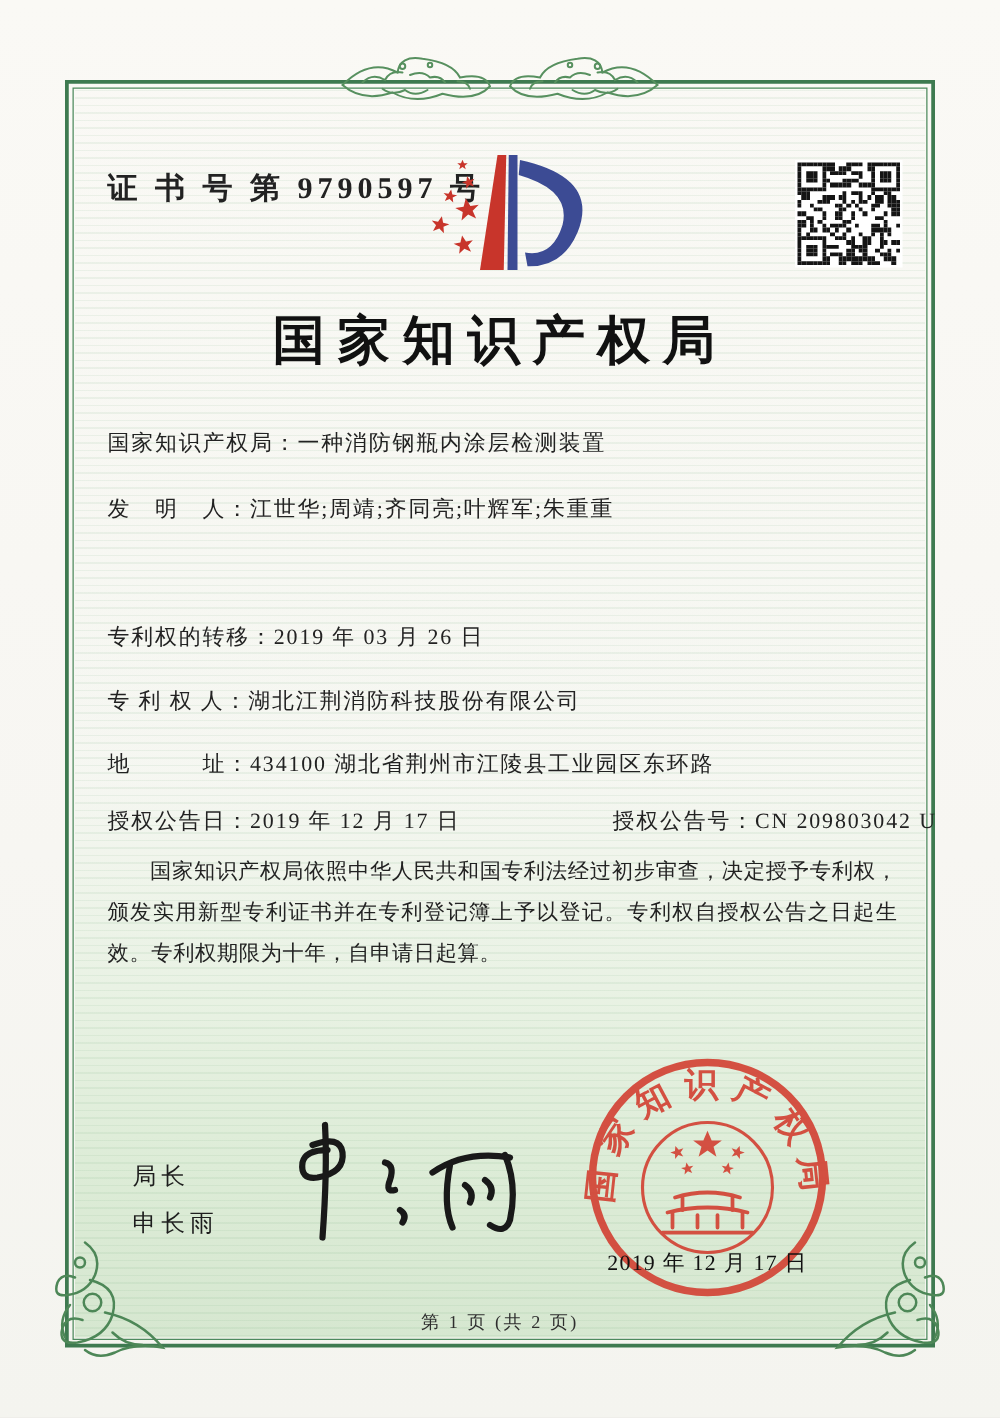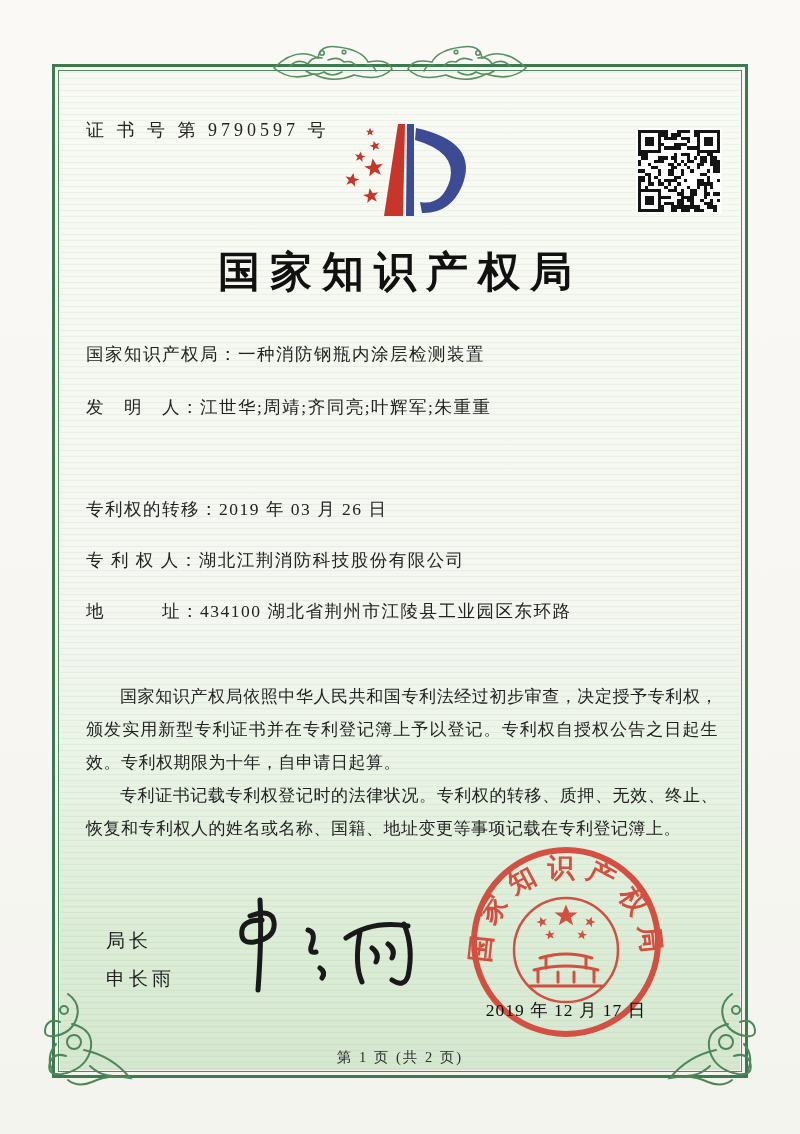--- a/index.html
+++ b/index.html
@@ -34,22 +34,22 @@
         #e9f2e4 72%, #ddecd7 86%, #d6e7d0 100%);
   }
   
   .ornament{ position:absolute; pointer-events:none; }
   .dragon-left{ left:270px; top:38px; width:130px; height:58px; }
   .dragon-right{ left:400px; top:38px; width:130px; height:58px; transform:scaleX(-1); }
   .corner-bl{ left:38px; top:990px; width:100px; height:104px; }
   .corner-br{ left:662px; top:990px; width:100px; height:104px; transform:scaleX(-1); }
   
   .cert-no{
-    position:absolute; left:86px; top:118px;
-    font-size:18px; letter-spacing:4px; color:#222;
+    position:absolute; left:86px; top:134px;
+    font-size:24px; letter-spacing:4px; color:#222;font-weight:bold;
   }
   .logo{ position:absolute; left:330px; top:116px; width:160px; height:120px; }
   .qr{
     position:absolute; left:636px; top:128px; width:86px; height:86px;
     background:#fff; padding:2px;
   }
   .qr-grid{
     width:100%; height:100%; display:grid;
     grid-template-columns:repeat(25,1fr); grid-template-rows:repeat(25,1fr);
   }
@@ -493,24 +493,27 @@
   </div>
   <div class="field-row" style="top:497px">
     <span class="lab">专利权的转移：</span><span>2019 年 03 月 26 日</span>
   </div>
   <div class="field-row" style="top:548px">
     <span class="lab">专 利 权 人：</span><span>湖北江荆消防科技股份有限公司</span>
   </div>
   <div class="field-row" style="top:599px">
     <span class="lab">地　　　址：</span><span>434100 湖北省荆州市江陵县工业园区东环路</span>
   </div>
+  <div class="field-row" style="top:644px; width:632px">
+    <span><span class="lab">授权公告日：</span><span>2019 年 12 月 17 日</span></span>
+    <span class="grant-no"><span class="lab">授权公告号：</span><span>CN 209803042 U</span></span>
+  </div>
 
   <div class="paras">
     <p>国家知识产权局依照中华人民共和国专利法经过初步审查，决定授予专利权，颁发实用新型专利证书并在专利登记簿上予以登记。专利权自授权公告之日起生效。专利权期限为十年，自申请日起算。</p>
-    <p>专利证书记载专利权登记时的法律状况。专利权的转移、质押、无效、终止、恢复和专利权人的姓名或名称、国籍、地址变更等事项记载在专利登记簿上。</p>
   </div>
 
   <div class="director-title">局长</div>
   <div class="director-name">申长雨</div>
 
   <svg class="signature" viewBox="0 0 220 120" aria-label="申长雨">
     <g fill="none" stroke="#191919" stroke-width="5" stroke-linecap="round" stroke-linejoin="round">
 
       <path d="M38,30 Q60,22 62,36 Q64,52 42,56 Q28,58 30,44 Q32,34 50,34"></path>
       <path d="M48,14 Q50,50 46,104"></path>

